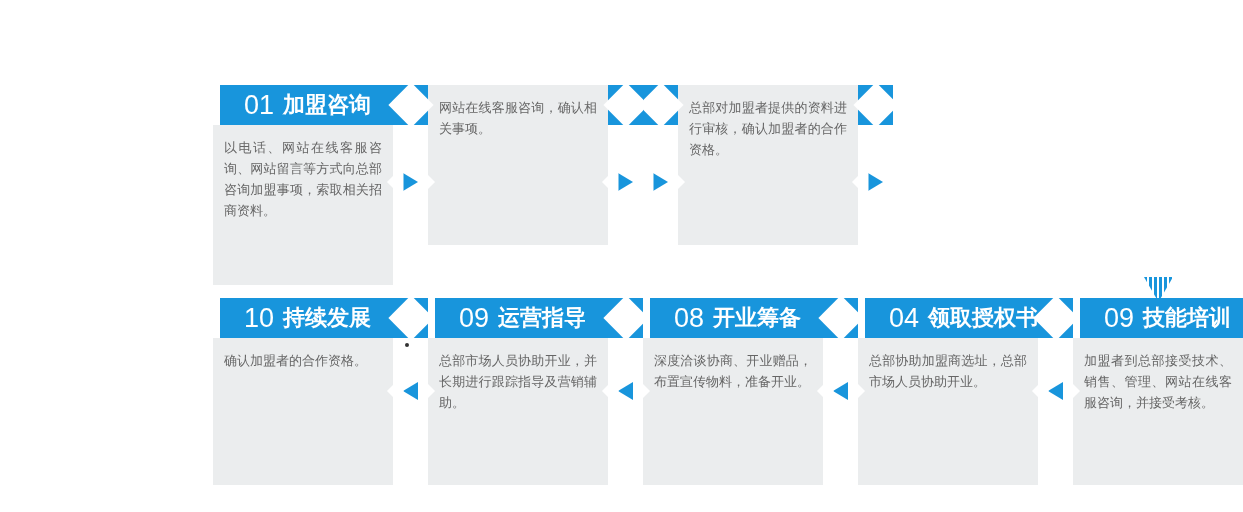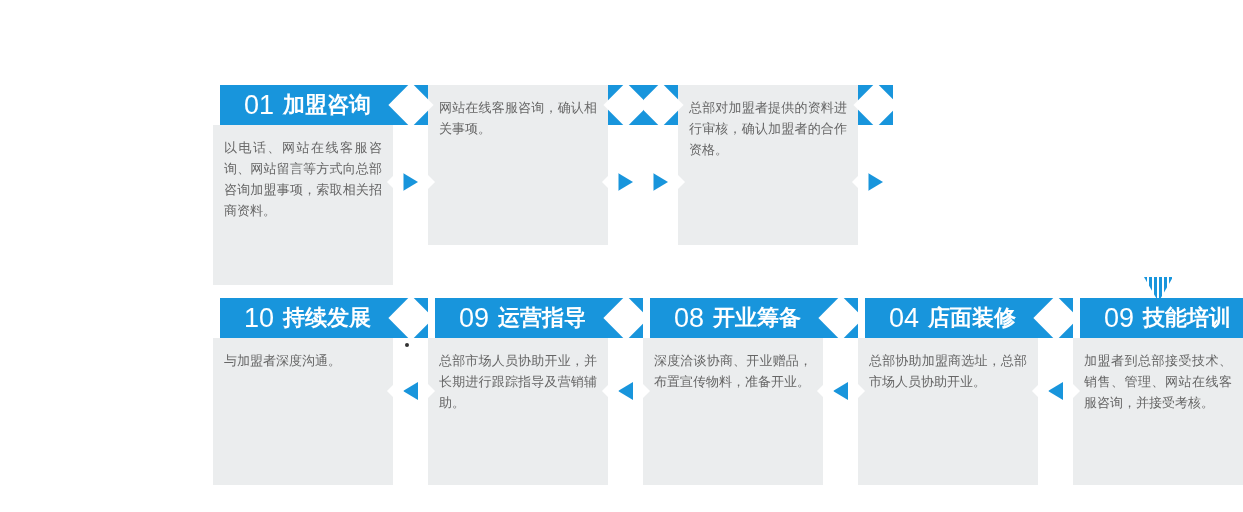--- a/index.html
+++ b/index.html
@@ -172,21 +172,21 @@
 
 </div>
   <div class="down-arrow"></div>
   <div class="stray-dot"></div>
   <div class="flow-row row-2">
   <div class="step-card">
     <div class="card-header">
       <span class="step-num">10</span>
       <span class="step-title">持续发展</span>
     </div>
-    <div class="card-body">与加盟者深度沟通。</div>
+    <div class="card-body">确认加盟者的合作资格。</div>
   </div>
 
   <div class="gap">
     <div class="gap-header-fill"></div>
     <div class="gap-header-diamond"></div>
     <div class="arrow-diamond"></div>
     <div class="arrow-tri left"></div>
   </div>
 
   <div class="step-card">
@@ -215,21 +215,21 @@
   <div class="gap">
     <div class="gap-header-fill"></div>
     <div class="gap-header-diamond"></div>
     <div class="arrow-diamond"></div>
     <div class="arrow-tri left"></div>
   </div>
 
   <div class="step-card">
     <div class="card-header">
       <span class="step-num">04</span>
-      <span class="step-title">店面装修</span>
+      <span class="step-title">领取授权书</span>
     </div>
     <div class="card-body">总部协助加盟商选址，总部市场人员协助开业。</div>
   </div>
 
   <div class="gap">
     <div class="gap-header-fill"></div>
     <div class="gap-header-diamond"></div>
     <div class="arrow-diamond"></div>
     <div class="arrow-tri left"></div>
   </div>

